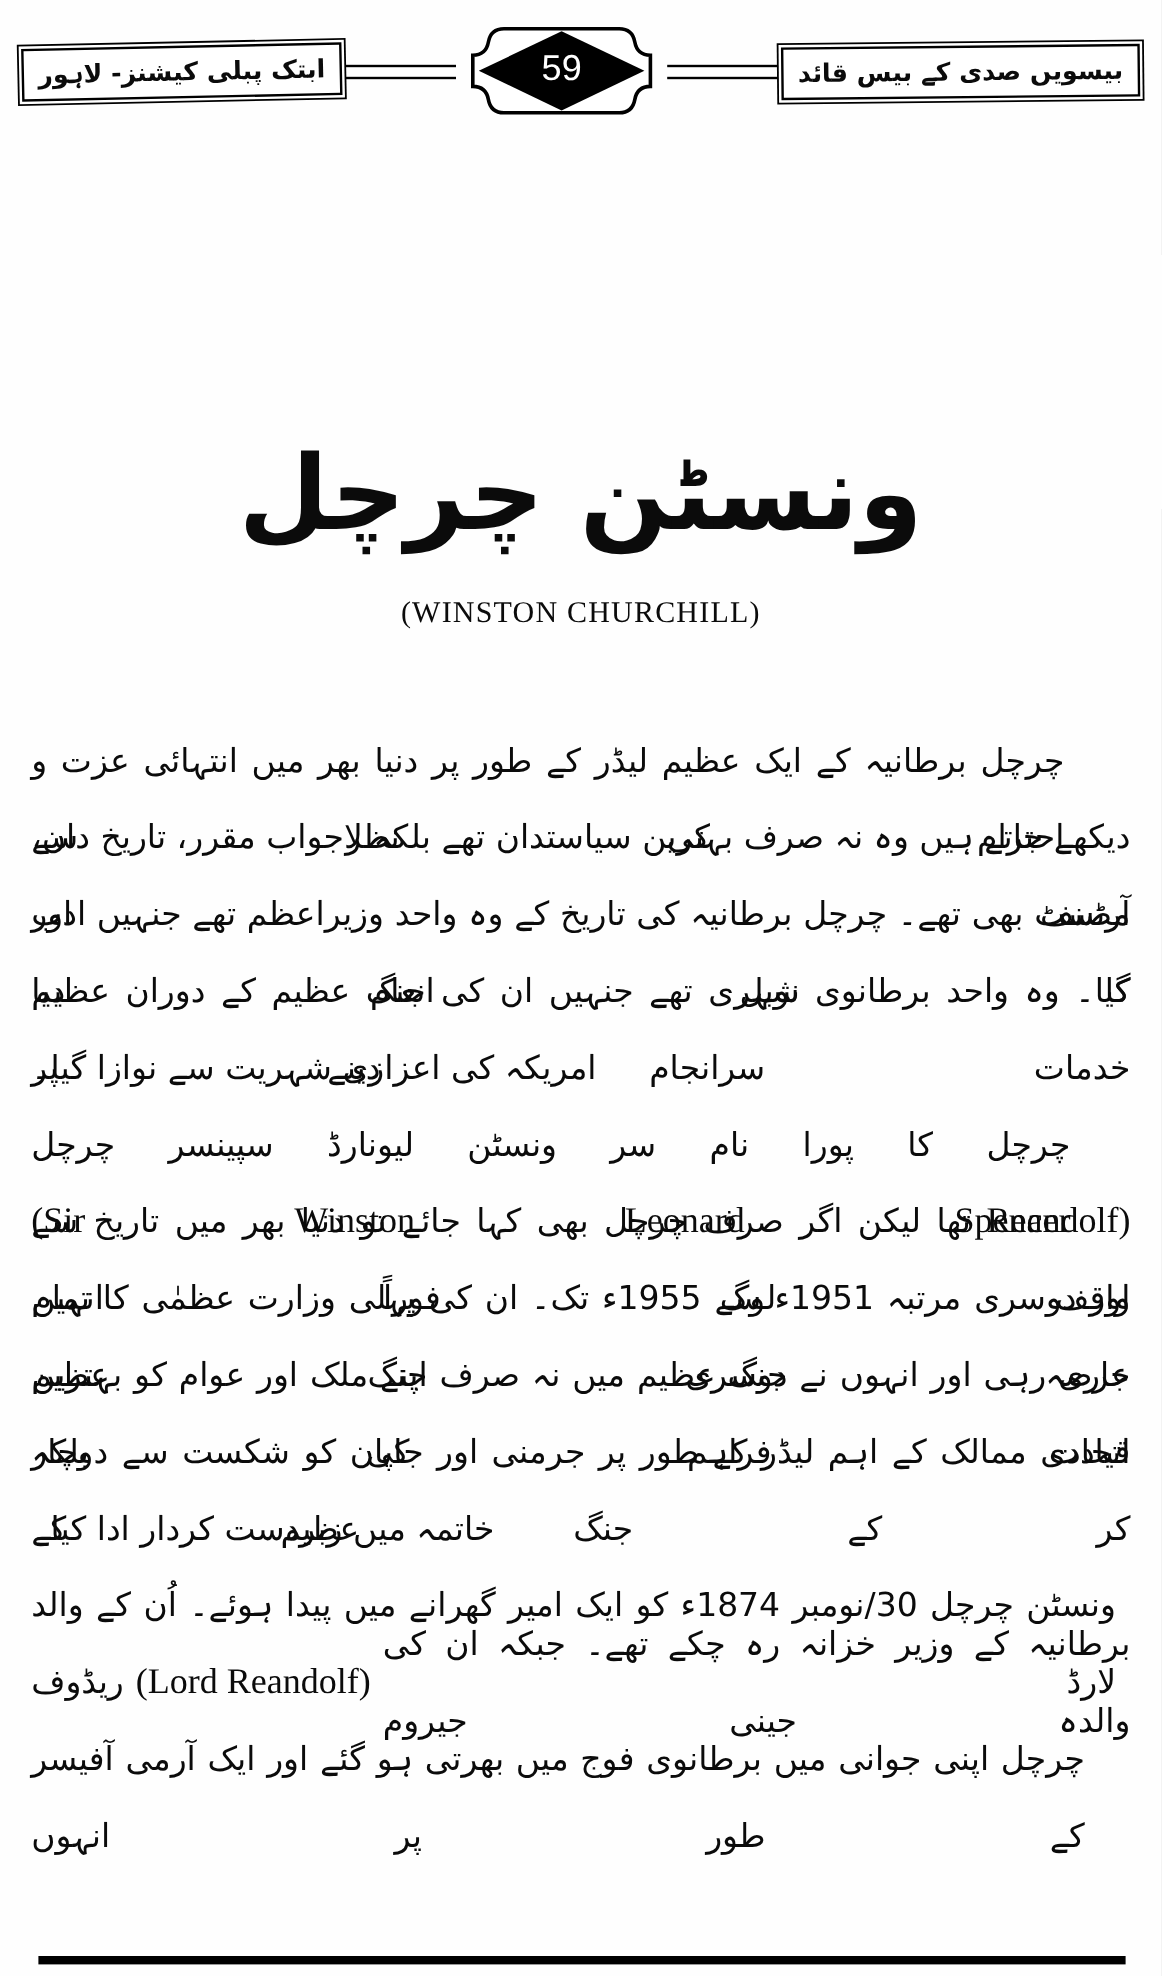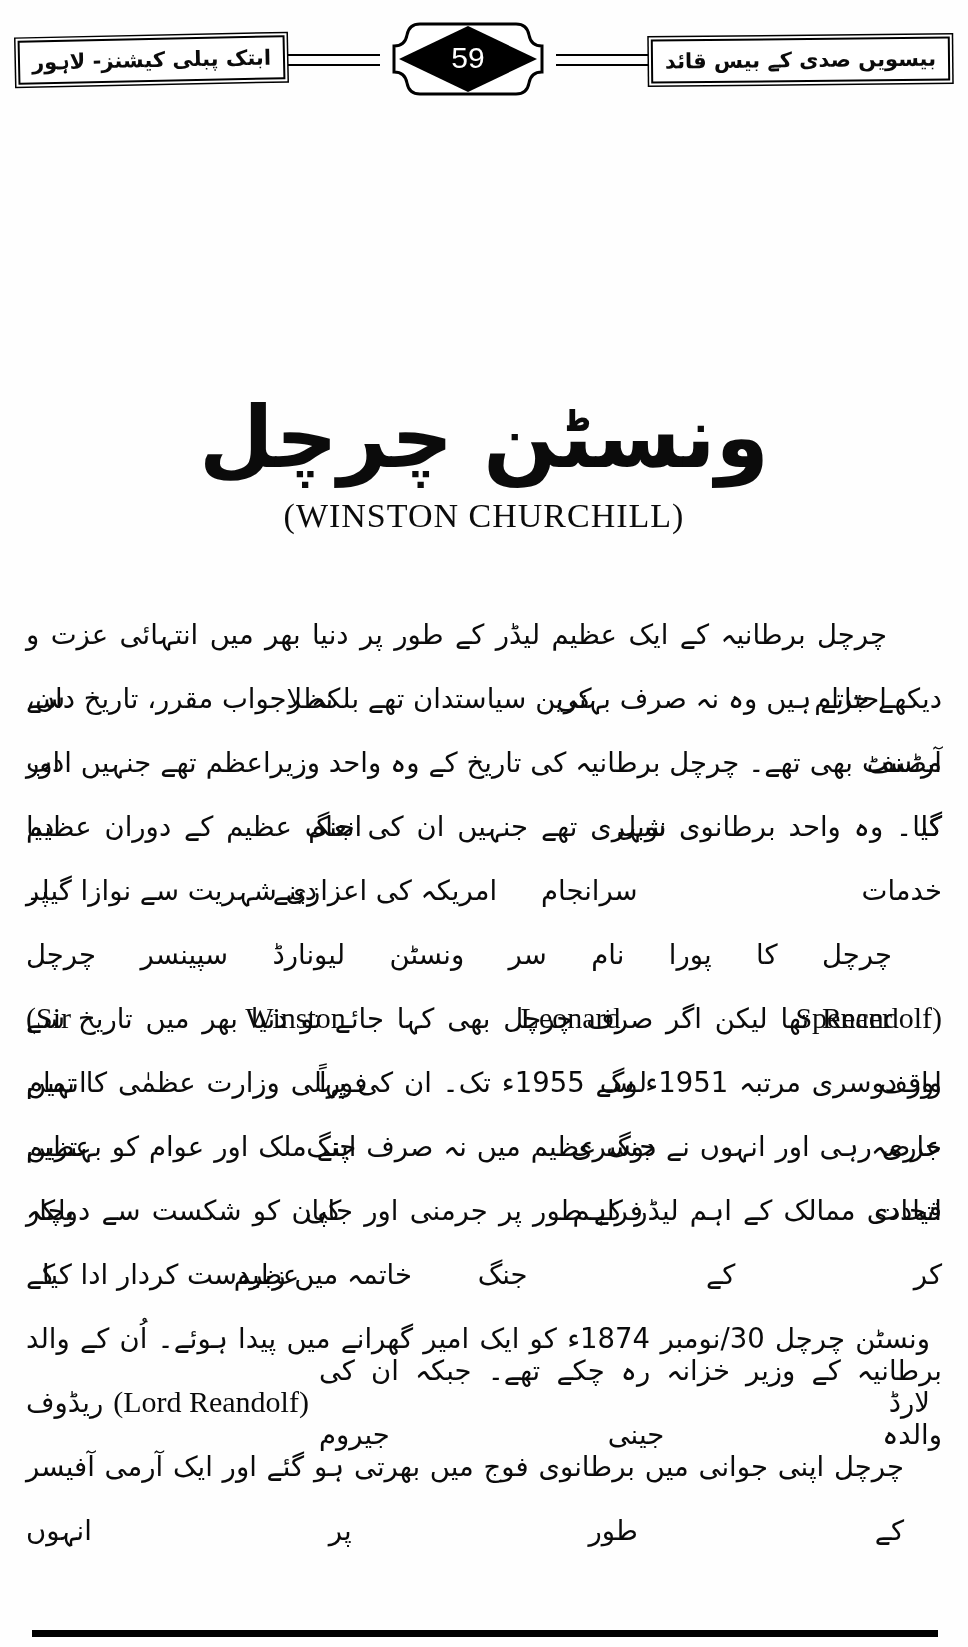--- a/index.html
+++ b/index.html
@@ -39,32 +39,32 @@
   }
   .orn{position:relative;width:172px;height:92px;flex:0 0 auto;}
   .orn svg{position:absolute;inset:0;}
   .orn .pgnum{
     position:absolute;left:0;top:8px;width:100%;height:72px;
     display:flex;align-items:center;justify-content:center;
     color:#fff;font-size:30px;font-family:"Liberation Sans",sans-serif;
   }
   
   .title-ur{
-    position:absolute;top:384px;left:0;width:100%;
+    position:absolute;top:359px;left:0;width:100%;
     text-align:center;
     font-size:86px;line-height:1.25;
     font-weight:bold;
     direction:rtl;
     margin:0;
   }
   .title-en{
     position:absolute;top:497px;left:0;width:100%;
     text-align:center;
     font-family:"Liberation Serif",serif;
-    font-size:34px;letter-spacing:1px;
+    font-size:25px;letter-spacing:1px;
   }
   
   .body-text{
     position:absolute;top:602px;left:26px;right:26px;
   }
   .line{
     height:64px;line-height:64px;
     direction:rtl;
     font-size:27.5px;
     white-space:nowrap;

